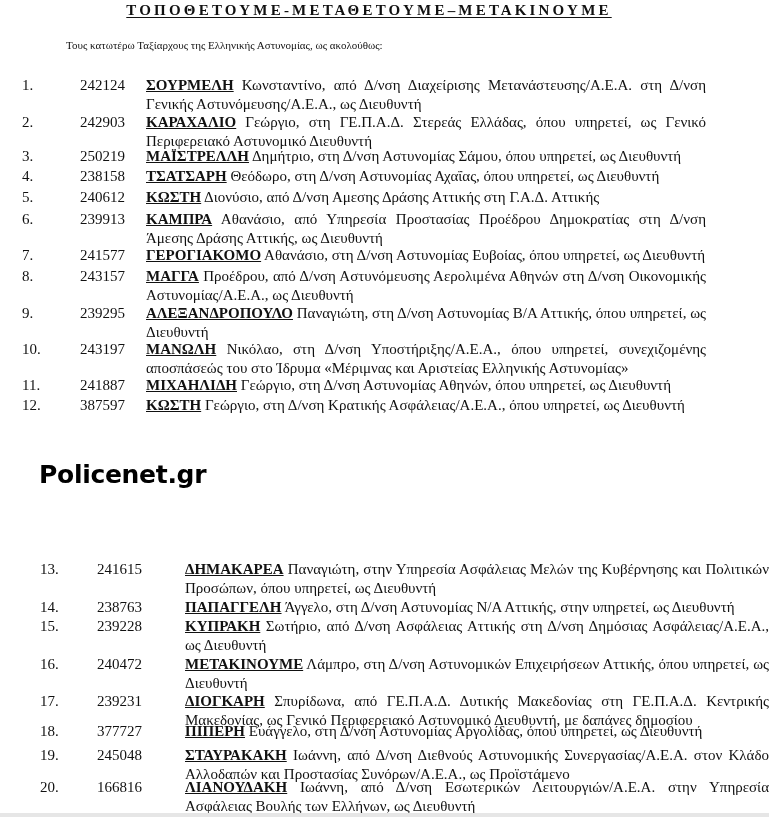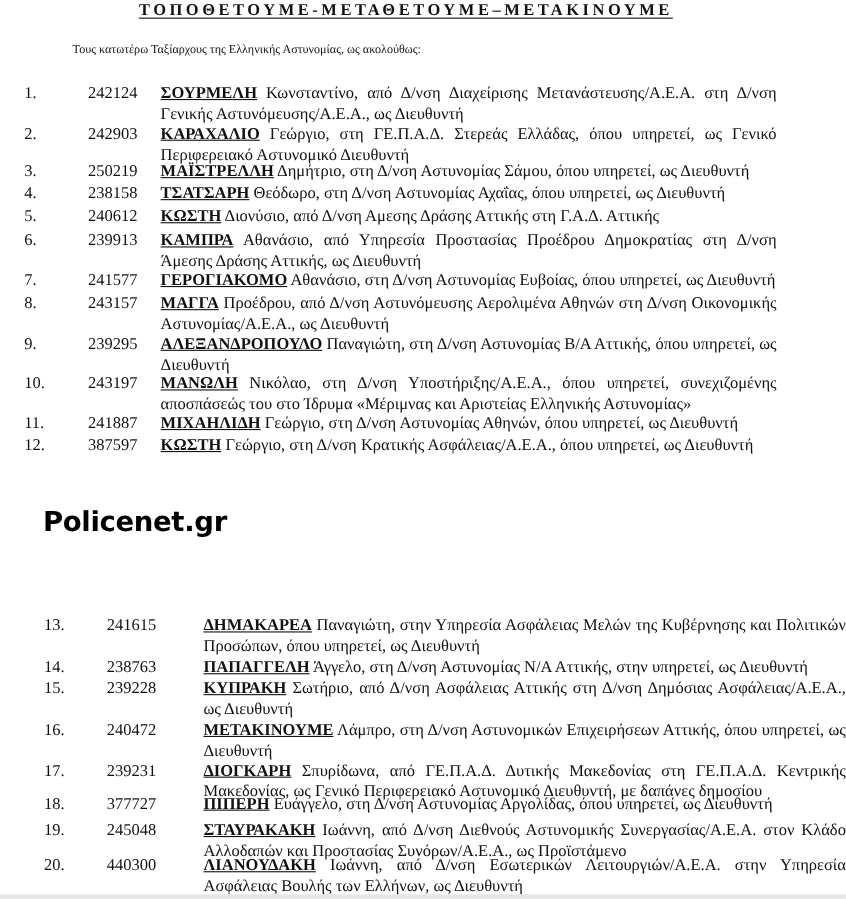--- a/index.html
+++ b/index.html
@@ -137,18 +137,18 @@
       <span class="code">377727</span>
       <div class="text"><span class="surname">ΠΙΠΕΡΗ</span> <span>Ευάγγελο, στη Δ/νση Αστυνομίας Αργολίδας, όπου υπηρετεί, ως Διευθυντή</span></div>
     </div>
     <div class="item s2" style="top: 746px; left: 0px; width: 769px;">
       <span class="num">19.</span>
       <span class="code">245048</span>
       <div class="text"><span class="surname">ΣΤΑΥΡΑΚΑΚΗ</span> <span>Ιωάννη, από Δ/νση Διεθνούς Αστυνομικής Συνεργασίας/Α.Ε.Α. στον Κλάδο Αλλοδαπών και Προστασίας Συνόρων/Α.Ε.Α., ως Προϊστάμενο</span></div>
     </div>
     <div class="item s2" style="top: 778px; left: 0px; width: 769px;">
       <span class="num">20.</span>
-      <span class="code">440300</span>
+      <span class="code">166816</span>
       <div class="text"><span class="surname">ΛΙΑΝΟΥΔΑΚΗ</span> <span>Ιωάννη, από Δ/νση Εσωτερικών Λειτουργιών/Α.Ε.Α. στην Υπηρεσία Ασφάλειας Βουλής των Ελλήνων, ως Διευθυντή</span></div>
     </div>
   </div>
 
 <div class="bottom-strip"></div>
 
 </body></html>

